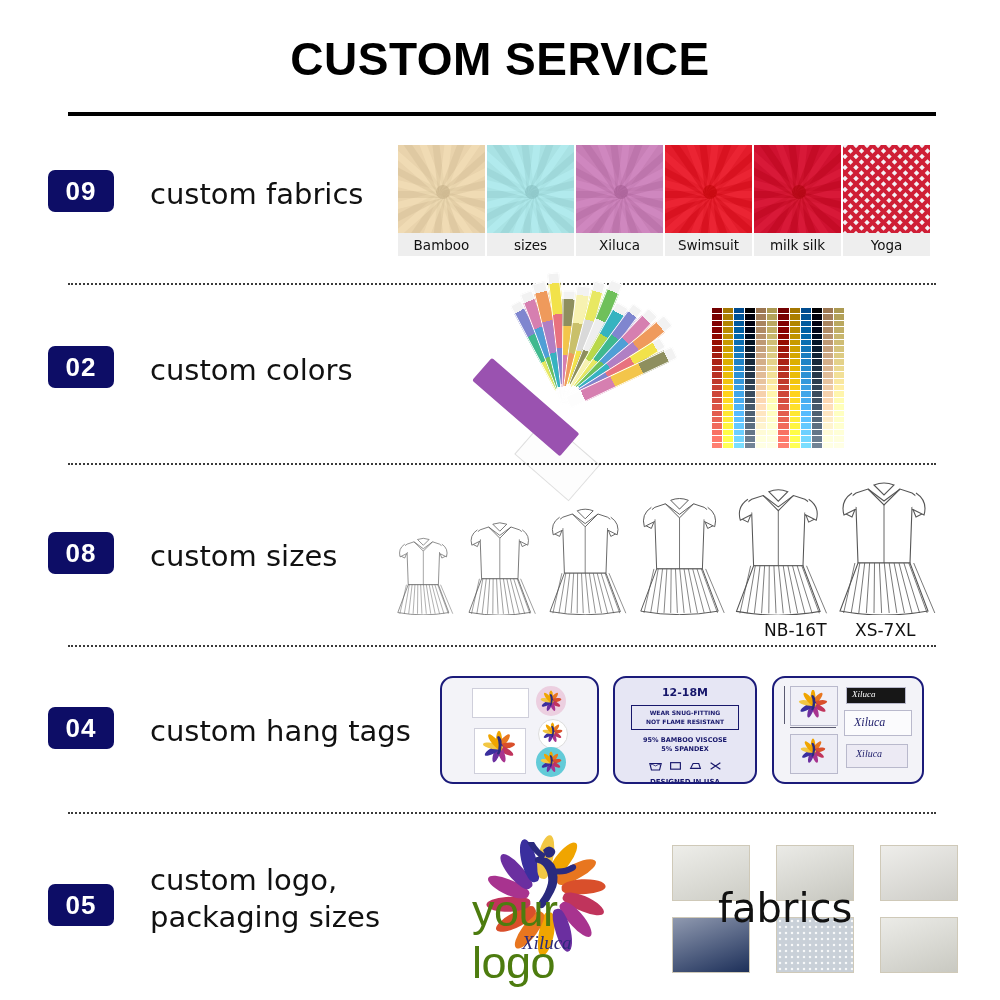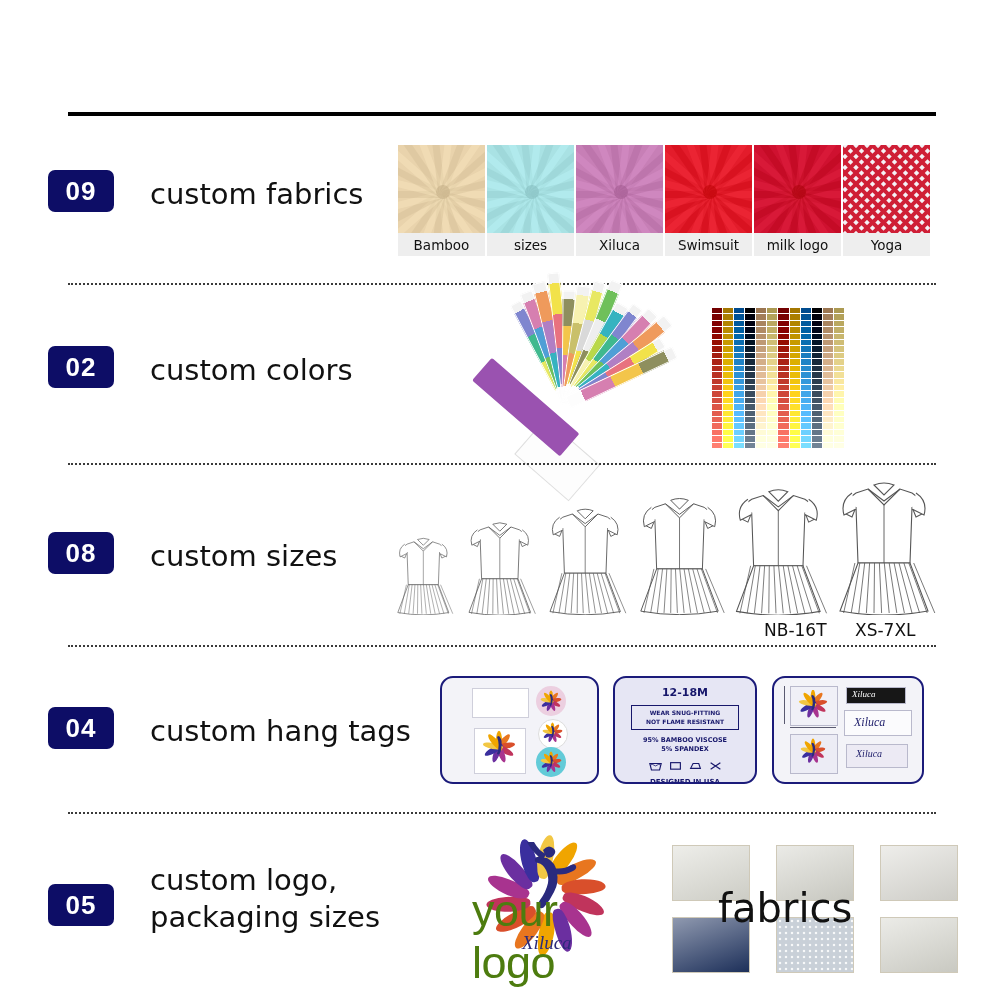--- a/index.html
+++ b/index.html
@@ -120,20 +120,21 @@
   .customword{
     position:absolute;font-size:40px;color:#111;
     font-family:"DejaVu Sans","Liberation Sans",sans-serif;
   }
 </style>
 </head>
 <body>
 
 <div class="page">
 
+  <div class="title">CUSTOM SERVICE</div>
   <div class="top-rule"></div>
 
   <div class="row" style="top:0;">
     <div class="badge" style="left:48px;top:170px;">09</div>
     <div class="rowlabel" style="left:150px;top:176px;">custom fabrics</div>
     <div class="fabwrap" id="fabwrap" style="left:398px;top:145px;">
         <div class="fab">
           <div class="fabimg" style="background: rgb(233, 211, 172);">
             <div class="swirl">
               <i style="transform: rotate(0deg); background: rgb(255, 237, 198);"></i>
@@ -294,21 +295,21 @@
               <i style="transform: rotate(263.077deg); background: rgb(177, 0, 18);"></i>
               <i style="transform: rotate(276.923deg); background: rgb(233, 43, 74);"></i>
               <i style="transform: rotate(290.769deg); background: rgb(177, 0, 18);"></i>
               <i style="transform: rotate(304.615deg); background: rgb(233, 43, 74);"></i>
               <i style="transform: rotate(318.462deg); background: rgb(177, 0, 18);"></i>
               <i style="transform: rotate(332.308deg); background: rgb(233, 43, 74);"></i>
               <i style="transform: rotate(346.154deg); background: rgb(177, 0, 18);"></i>
               <i style="left: 44%; top: 46%; width: 14px; height: 14px; border-radius: 50%; transform: none; opacity: 0.5; background: rgb(165, 0, 6);"></i>
             </div>
           </div>
-          <div class="fabcap">milk logo</div>
+          <div class="fabcap">milk silk</div>
         </div>
         <div class="fab">
           <div class="fabimg" style="background: rgb(207, 31, 54);">
             <div class="lattice">
               <i style="left: -55px; top: -30px; width: 4px; height: 160px; transform: rotate(45deg); transform-origin: 50% 50%; background: rgb(207, 31, 54);"></i>
               <i style="left: -55px; top: -30px; width: 4px; height: 160px; transform: rotate(-45deg); transform-origin: 50% 50%; background: rgb(207, 31, 54);"></i>
               <i style="left: -44px; top: -30px; width: 4px; height: 160px; transform: rotate(45deg); transform-origin: 50% 50%; background: rgb(207, 31, 54);"></i>
               <i style="left: -44px; top: -30px; width: 4px; height: 160px; transform: rotate(-45deg); transform-origin: 50% 50%; background: rgb(207, 31, 54);"></i>
               <i style="left: -33px; top: -30px; width: 4px; height: 160px; transform: rotate(45deg); transform-origin: 50% 50%; background: rgb(207, 31, 54);"></i>
               <i style="left: -33px; top: -30px; width: 4px; height: 160px; transform: rotate(-45deg); transform-origin: 50% 50%; background: rgb(207, 31, 54);"></i>

